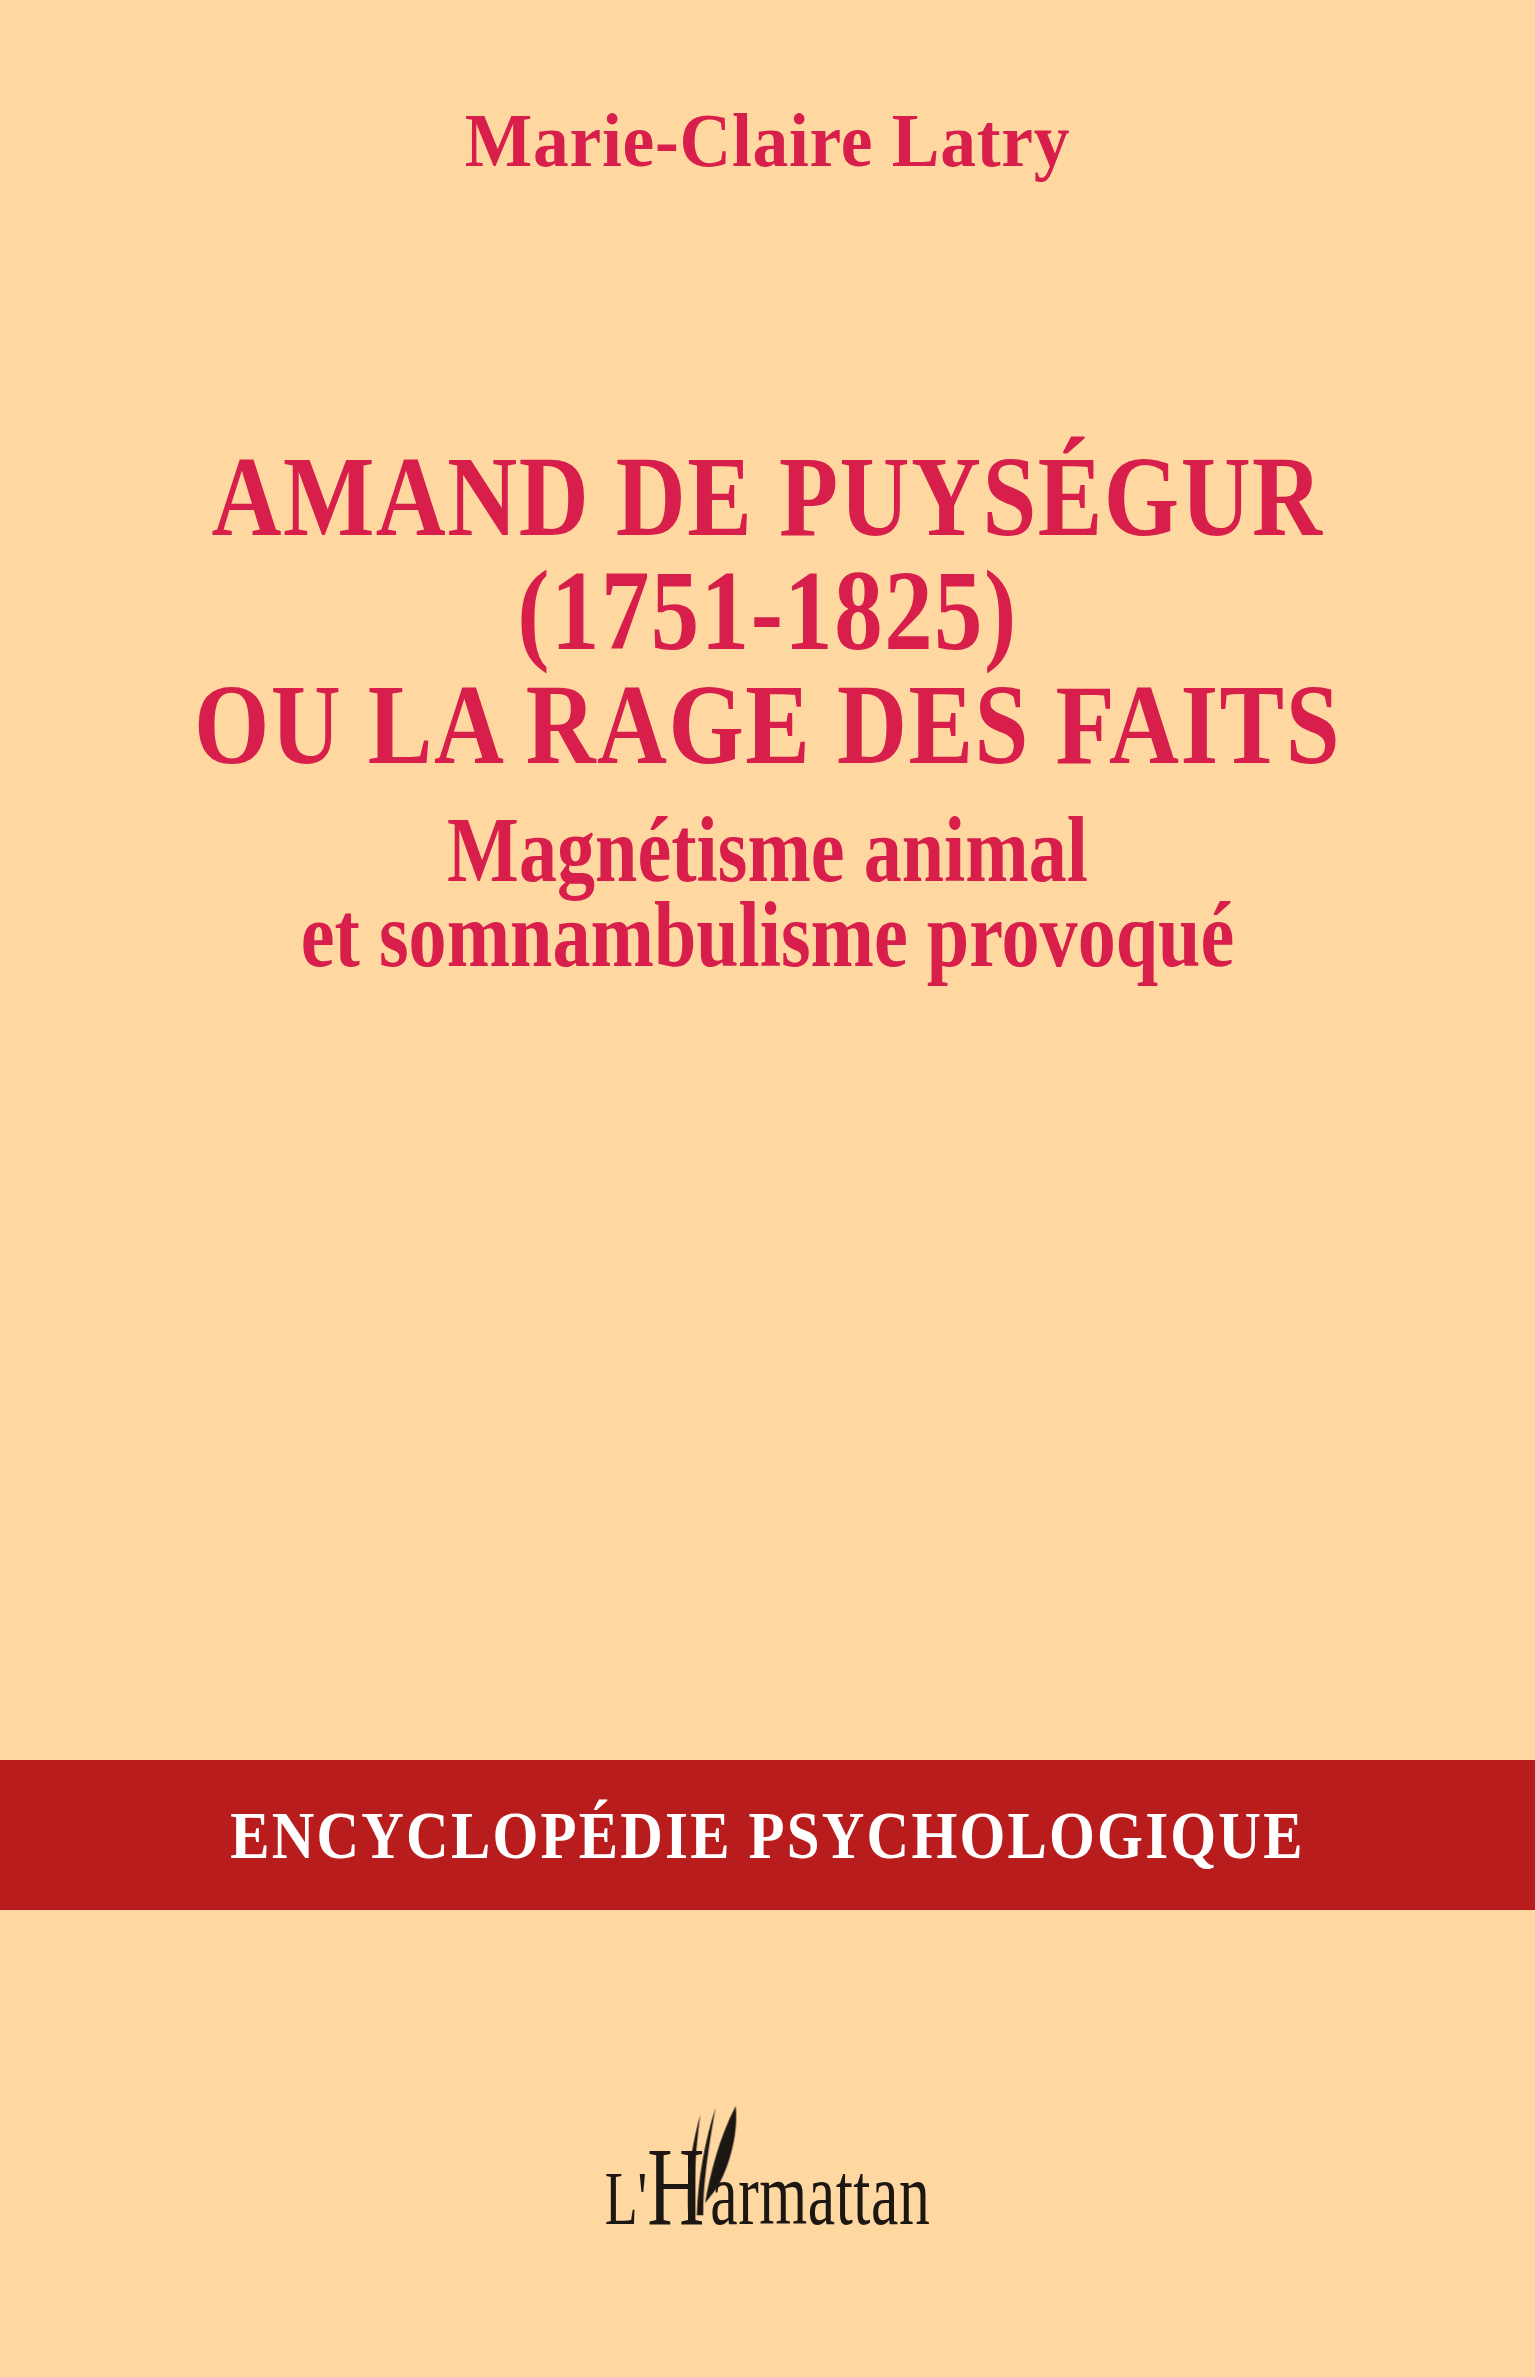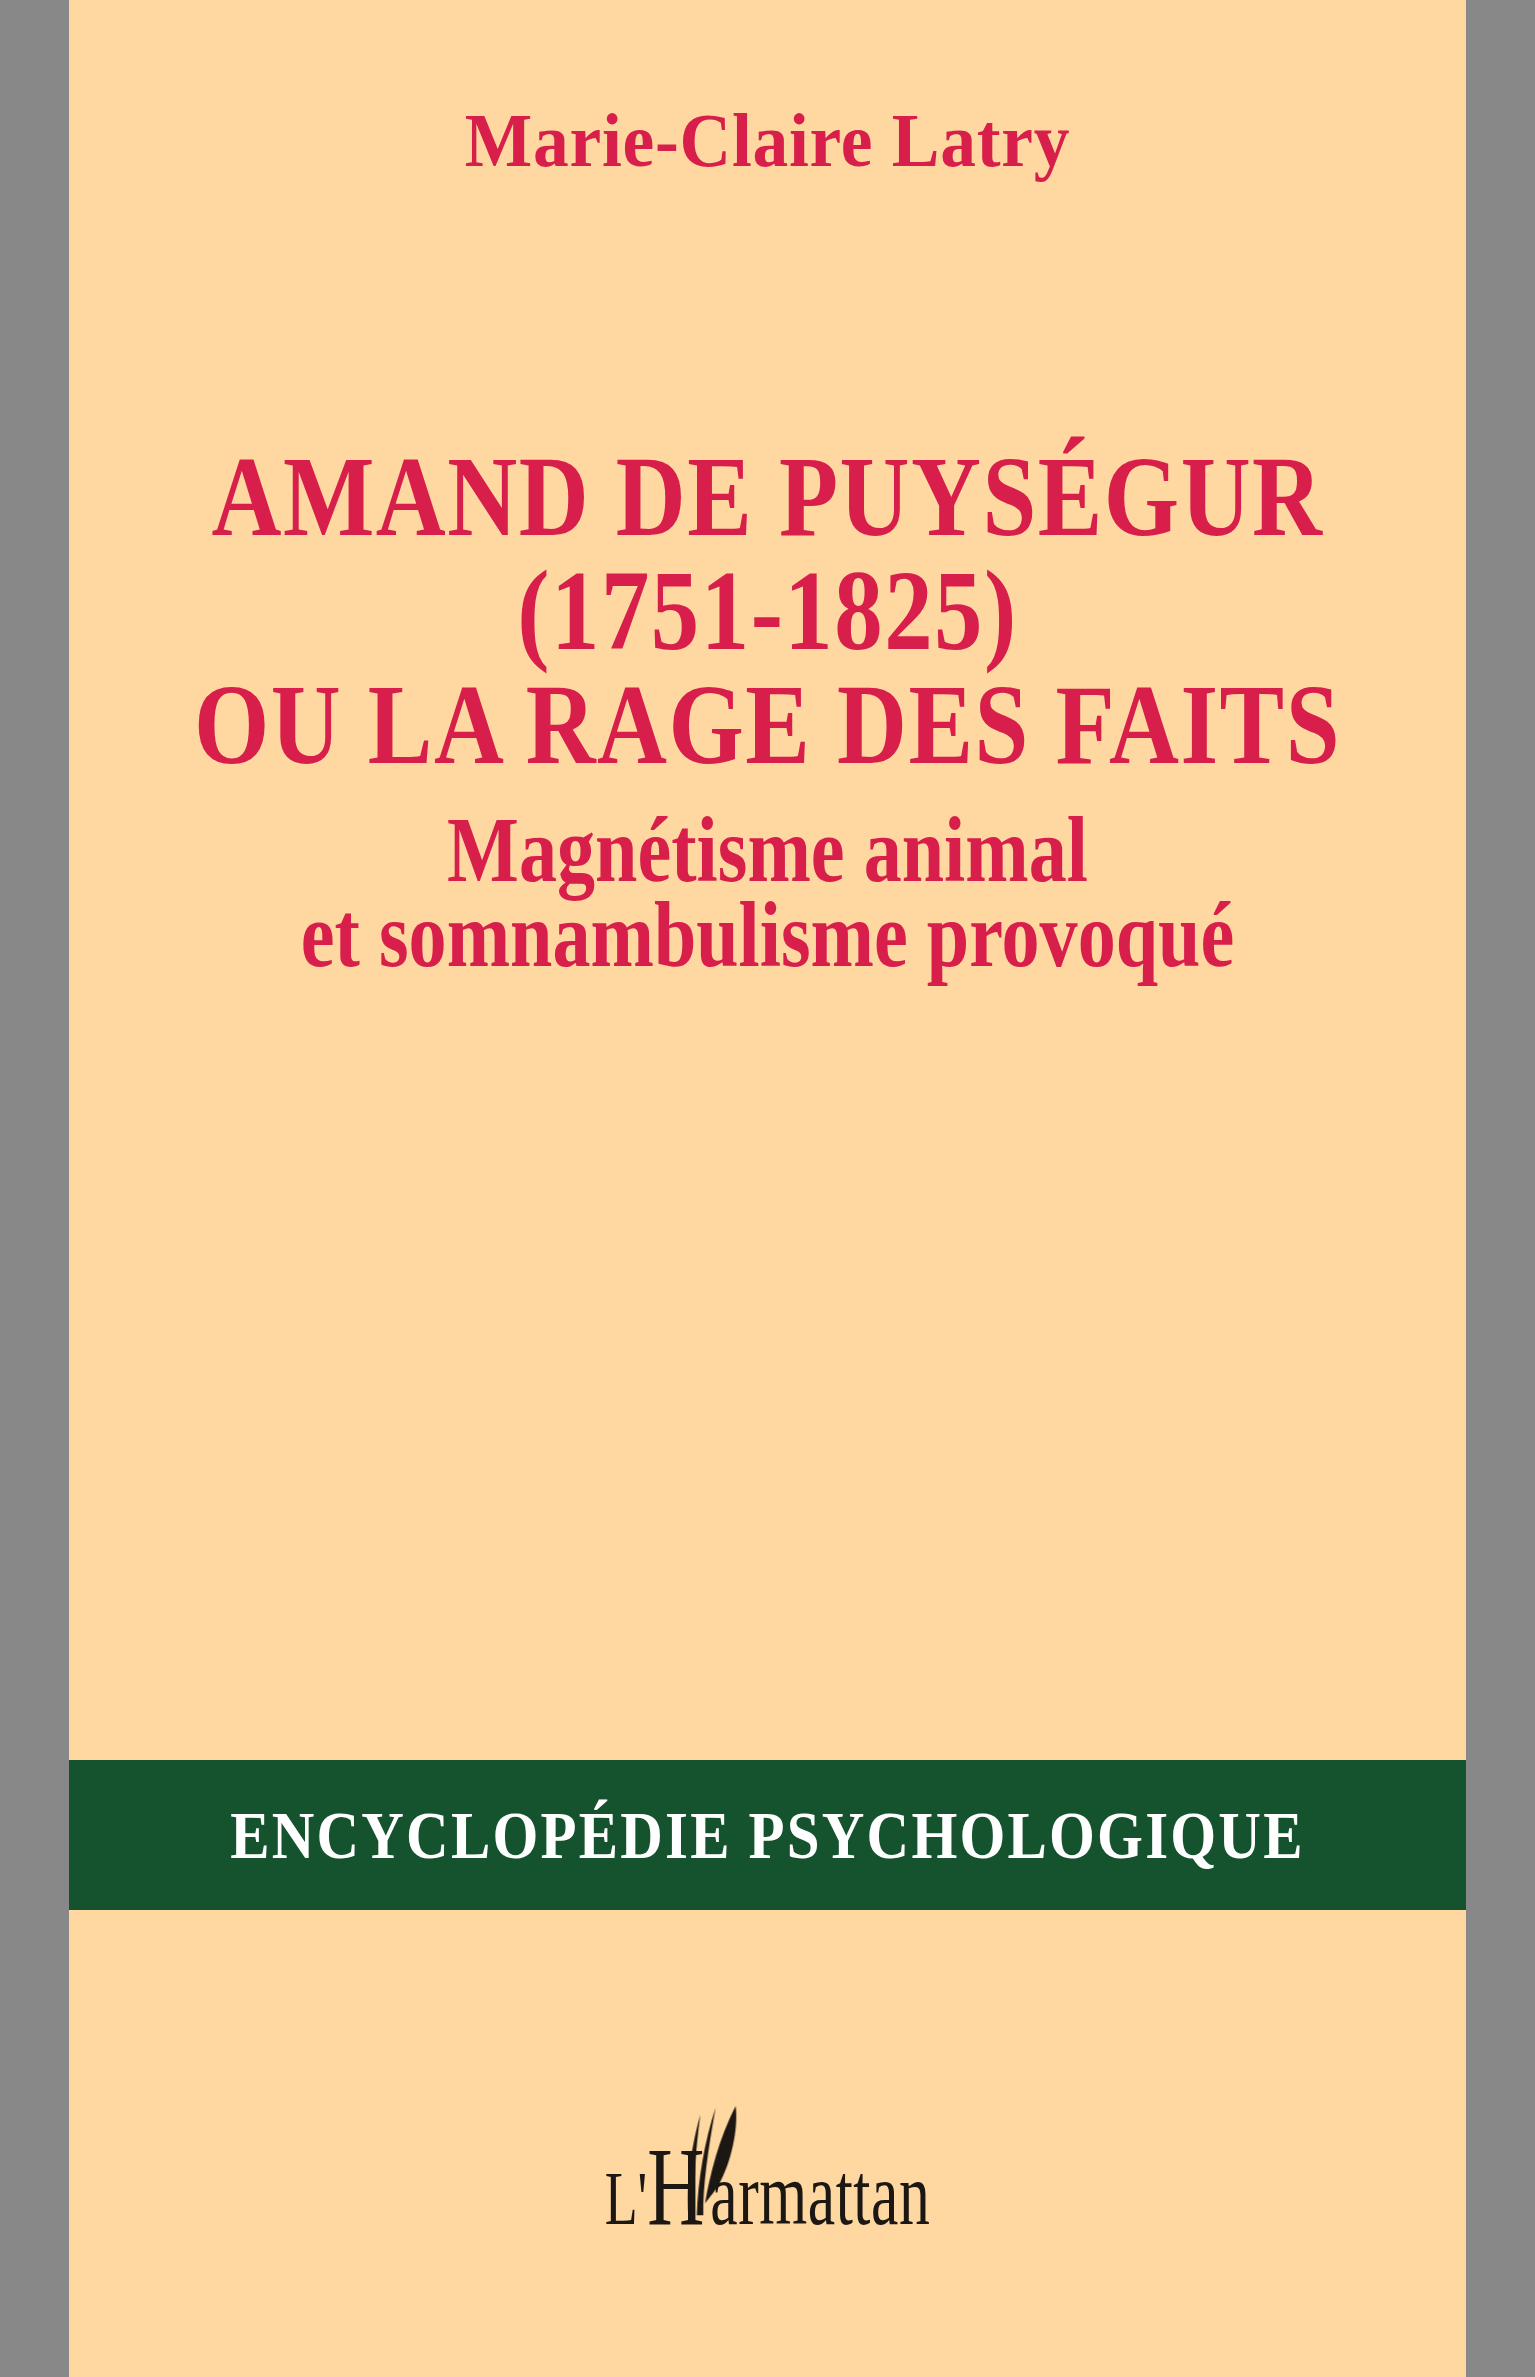--- a/index.html
+++ b/index.html
@@ -1,20 +1,20 @@
 <!DOCTYPE html>
 <html style="font-size:13.4px"><head>
 <meta charset="utf-8">
 <style>
   html, body { margin: 0; padding: 0; }
   body { background: #888; }
 
   .page {
     position: relative;
-    width: 1397px;
+    width: 1535px;
     height: 2377px;
     background: #FED7A1;
     font-family: "Liberation Serif", serif;
     overflow: hidden;
     margin: 0 auto;
   }
 
   .author {
     position: absolute;
     top: 97px; left: 0; right: 0;
@@ -47,21 +47,21 @@
     font-weight: bold;
     color: #D81E4B;
     transform: scaleX(0.81);
   }
 
   .band {
     position: absolute;
     top: 1760px; left: 0;
     width: 100%;
     height: 150px;
-    background: #14532d;
+    background: #b91c1c;
     display: flex;
     align-items: center;
     justify-content: center;
   }
   .band-text {
     color: #FFFFFF;
     font-size: 67px;
     font-weight: bold;
     letter-spacing: 2.5px;
     transform: scaleX(0.88);

